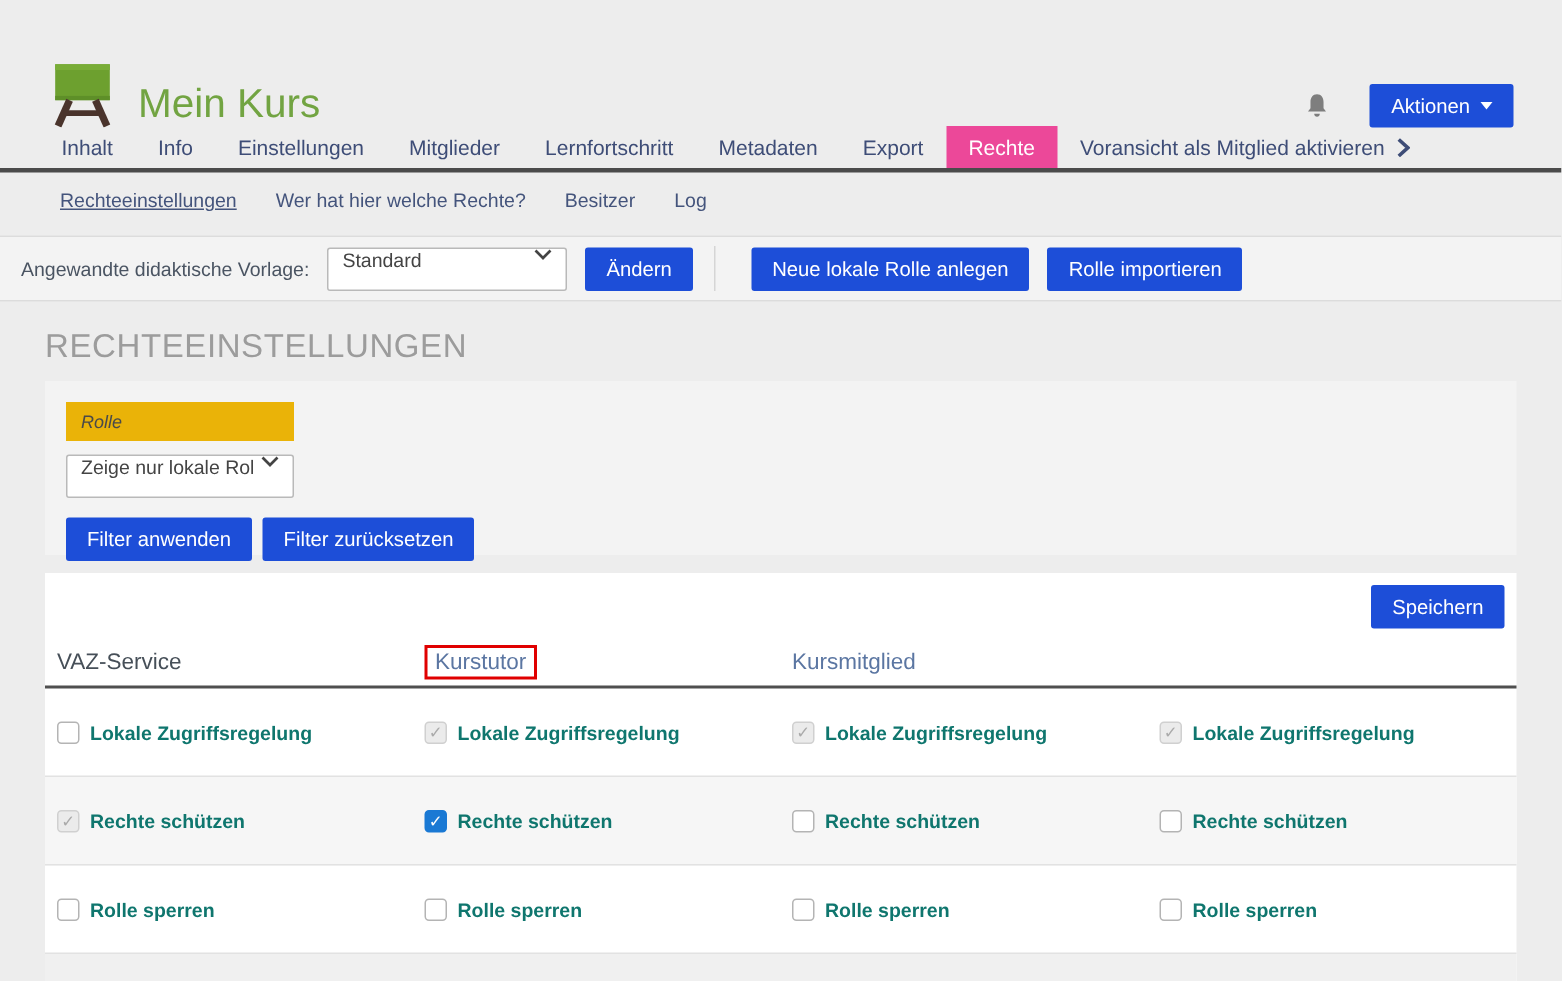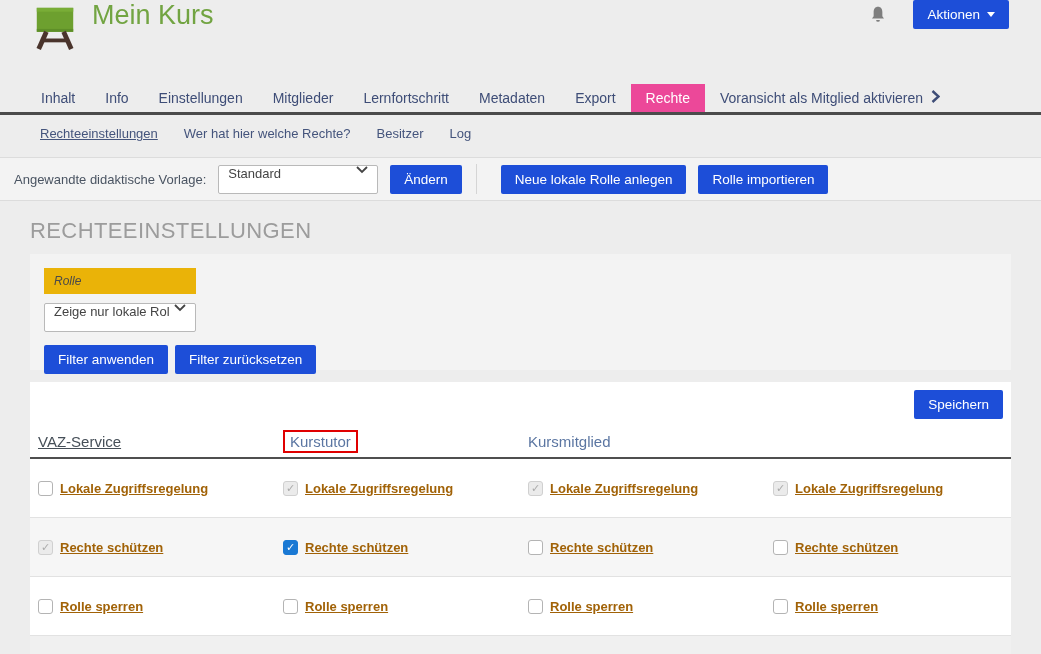--- a/index.html
+++ b/index.html
@@ -5,21 +5,21 @@
   * { margin:0; padding:0; box-sizing:border-box; }
   html,body { width:1041px; height:654px; overflow:hidden; }
   body {
     background:#ededed;
     font-family:"Liberation Sans", sans-serif;
     color:#3c3c3c;
   }
   .content { margin:0 30px; }
 
   
-  .topbar { height:85px; display:flex; align-items:flex-start; padding:0 32px; }
+  .topbar { height:85px; display:flex; align-items:flex-end; padding:0 32px; }
   .logo { width:46px; height:46px; margin-top:4px; }
   .page-title { font-size:27px; color:#72a442; margin-left:14px; font-weight:400; }
   .topbar-right { margin-left:auto; display:flex; align-items:center; gap:26px; }
   .bell { width:18px; height:20px; cursor:pointer; }
 
   .btn {
     background:#1d4ed8; color:#fff; border:none; border-radius:2px;
     font-family:"Liberation Sans",sans-serif; font-size:13.5px;
     padding:7px 14px; cursor:pointer; white-space:nowrap;
   }
@@ -33,21 +33,21 @@
   .tabbar {
     display:flex; align-items:flex-end; padding:0 26px;
     border-bottom:3px solid #4b4b4b; height:30px;
   }
   .tab {
     font-size:14px; color:#3e4d77; padding:6px 15px; cursor:pointer; white-space:nowrap;
   }
   .tab.active { background:#ec4899; color:#fff; }
   .preview-link {
     font-size:14px; color:#3e4d77; padding:6px 15px; cursor:pointer;
-    display:flex; gap:8px; white-space:nowrap;
+    display:flex; align-items:center; gap:8px; white-space:nowrap;
   }
 
   
   .subtabbar { display:flex; gap:26px; padding:11px 40px 10px; height:37px; }
   .subtab { font-size:13px; color:#44547c; cursor:pointer; white-space:nowrap; }
   .subtab.active { text-decoration:underline; }
 
   
   .toolbar {
     margin-top:5px; height:44px; background:#f3f3f3;
@@ -80,31 +80,31 @@
   .filter-buttons { margin-top:13px; display:flex; gap:7px; }
 
   
   .table-panel { background:#fff; margin-top:12px; padding-bottom:0; }
   .save-row { display:flex; justify-content:flex-end; padding:8px 8px 6px; }
   .perm-header {
     display:grid; grid-template-columns:245px 245px 245px 246px;
     border-bottom:2px solid #4f4f4f; padding:0 0 0 8px; height:34px; align-items:center;
   }
   .perm-header .colhead { font-size:15px; }
-  .colhead-plain { color:#464f58;text-decoration:underline; }
+  .colhead-plain { color:#464f58; }
   .colhead-link { color:#5b76a2; cursor:pointer; }
   .red-box { border:2px solid #e00000; padding:1px 5px; display:inline-block; }
   .perm-row {
     display:grid; grid-template-columns:245px 245px 245px 246px;
     height:59px; align-items:center; padding-left:8px;
     border-bottom:1px solid #e2e2e2;
   }
   .perm-row.striped { background:#f6f6f6; }
   .perm-cell { display:flex; align-items:center; gap:7px; }
-  .perm-label { font-size:13px; font-weight:bold; color:#a16207;text-decoration:underline; }
+  .perm-label { font-size:13px; font-weight:bold; color:#0f766e; }
   .checkbox {
     width:15px; height:15px; border-radius:3px; flex:0 0 15px; cursor:pointer;
     display:flex; align-items:center; justify-content:center;
     font-family:"DejaVu Sans",sans-serif; font-size:11px; font-weight:bold; line-height:1;
   }
   .checkbox.unchecked { background:#fff; border:1px solid #b4b4b4; }
   .checkbox.checked { background:#1a79d4; border:1px solid #1a79d4; color:#fff; }
   .checkbox.checked::after { content:"\2713"; }
   .checkbox.disabled-checked { background:#ebebeb; border:1px solid #d0d0d0; color:#aaaaaa; }
   .checkbox.disabled-checked::after { content:"\2713"; }

